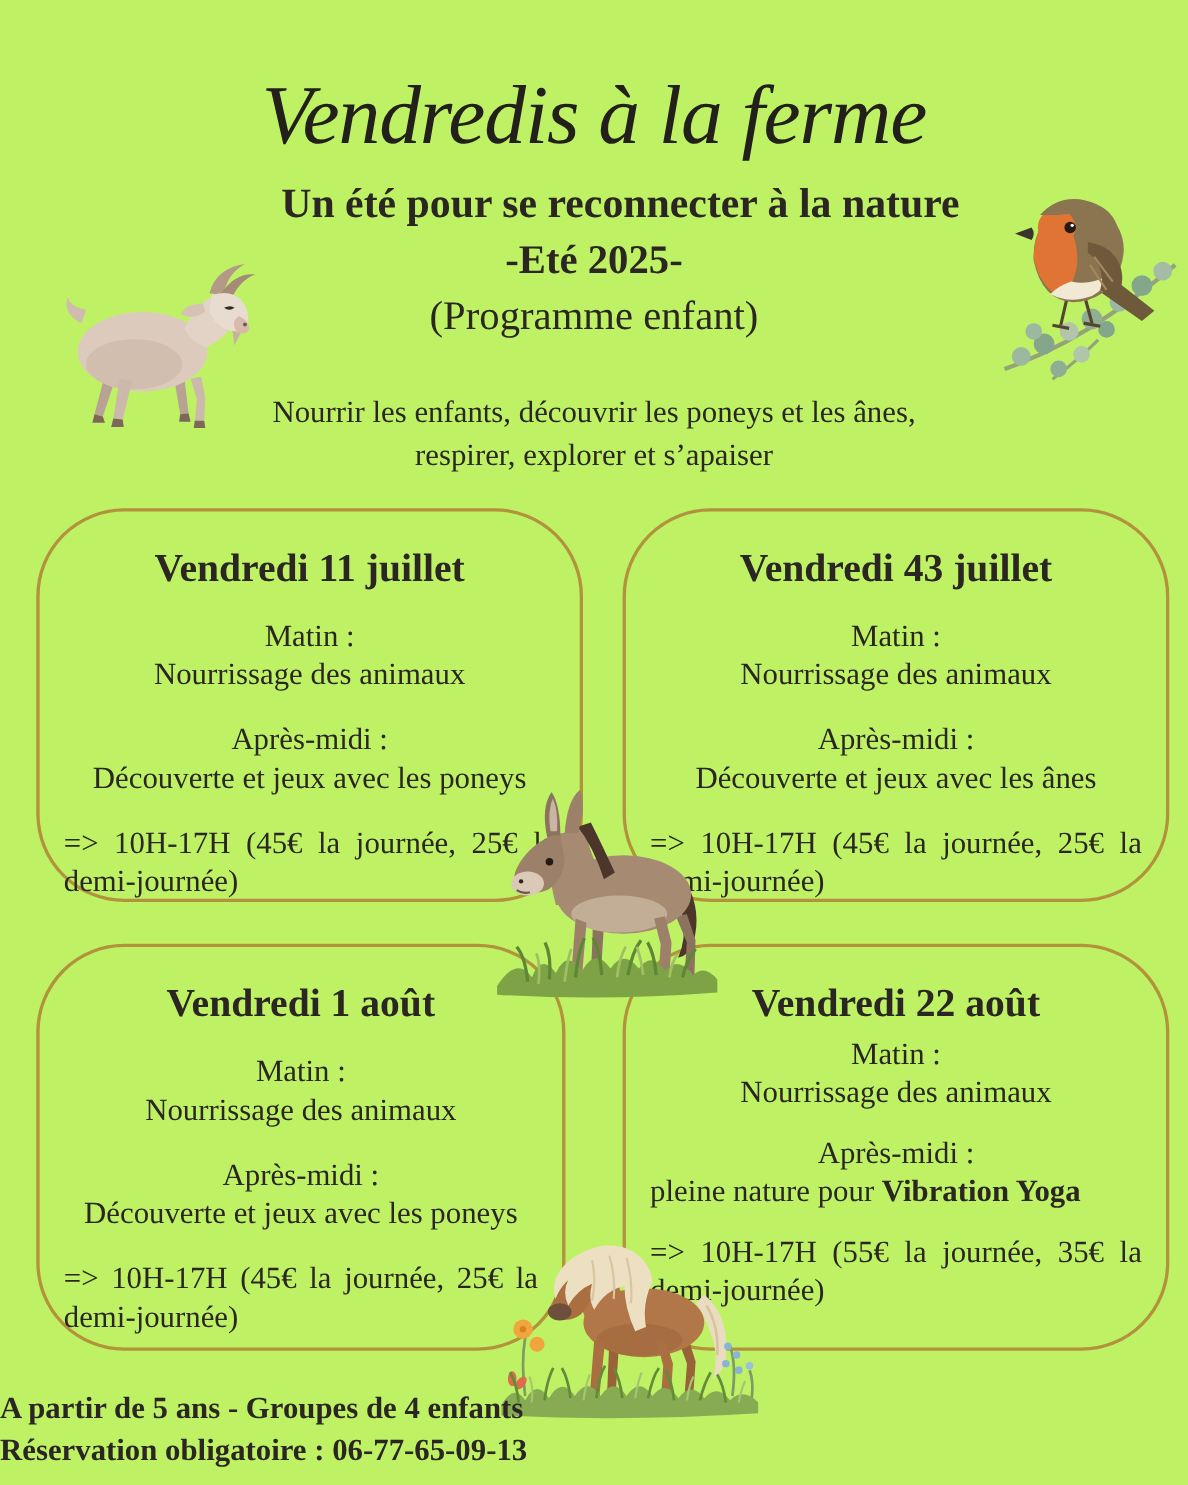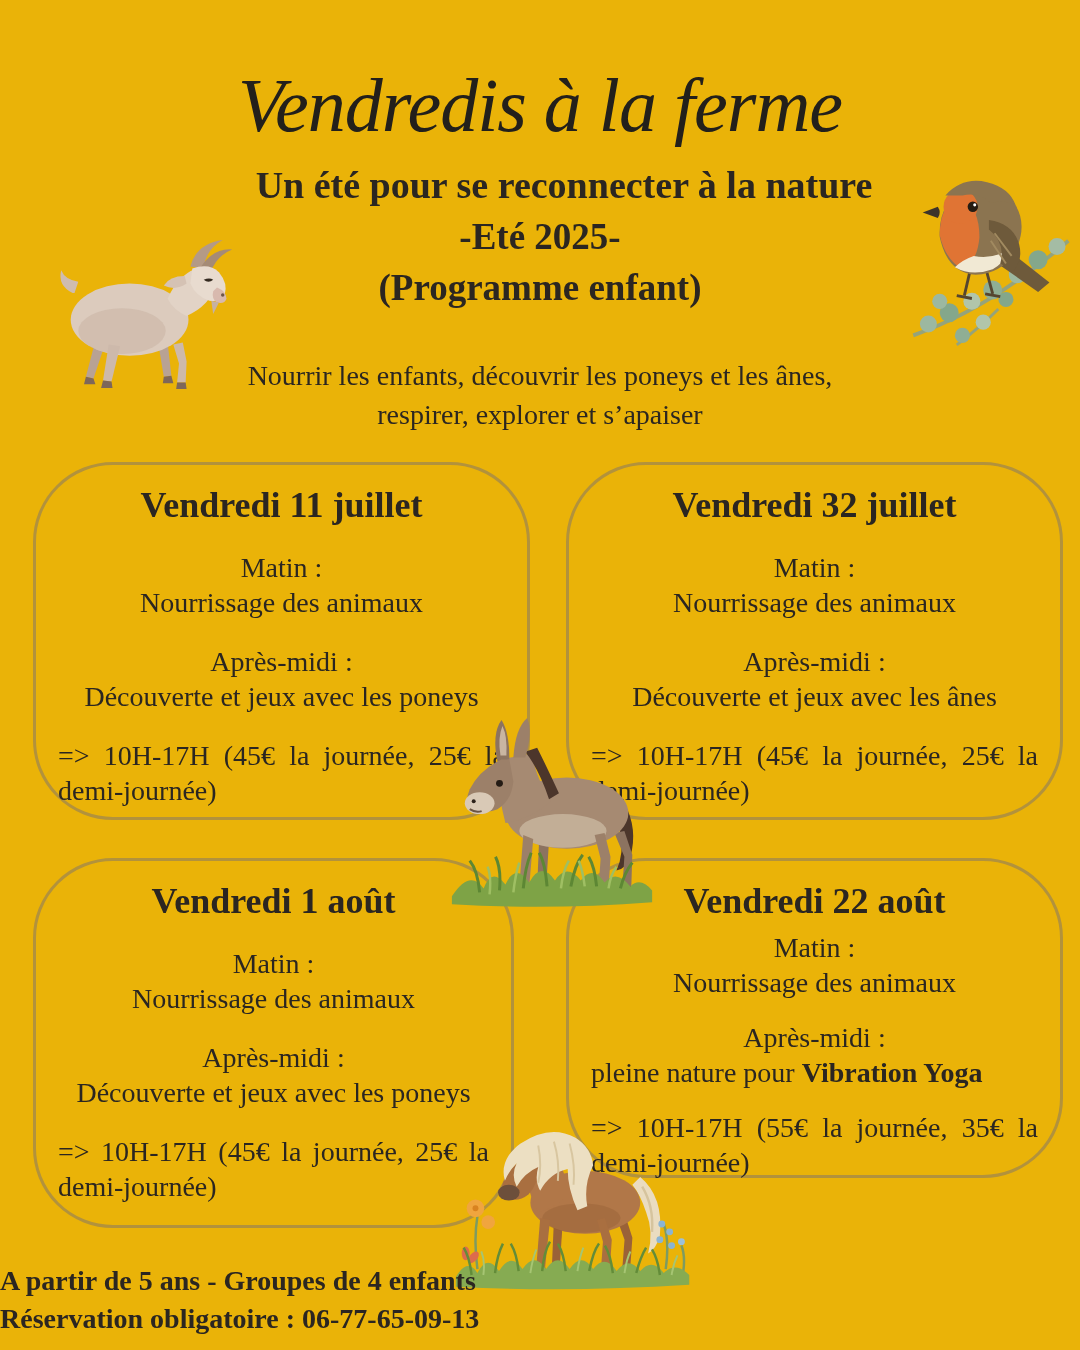--- a/index.html
+++ b/index.html
@@ -1,50 +1,50 @@
 <!DOCTYPE html>
 <html><head>
 <meta charset="utf-8">
 <style>
   html,body{margin:0;padding:0;}
   body{background:#e8e2d4;}
   .poster{
     position:relative;width:1080px;height:1350px;margin:0 auto;
-    background:#eab308;color:#2b2621;overflow:hidden;
+    background:#bef264;color:#2b2621;overflow:hidden;
     font-family:"Liberation Serif", serif;
   }
   
   .header{position:absolute;top:62px;left:0;width:100%;text-align:center;z-index:2;}
   .title{
     font-family:"Liberation Serif", serif;font-style:italic;font-weight:400;
     font-size:76px;line-height:1.15;margin:0;letter-spacing:-1px;color:#23201b;
   }
   .subtitle{font-size:38px;font-weight:700;margin-top:14px;padding-left:48px;}
   .edition{font-size:37px;font-weight:700;margin-top:8px;}
-  .program{font-size:37px;font-weight:700;margin-top:8px;}
+  .program{font-size:37px;font-weight:400;margin-top:8px;}
   .intro{
     position:absolute;top:356px;left:0;width:100%;text-align:center;
     font-size:28px;line-height:1.4;z-index:2;
   }
   
   .card{
     position:absolute;box-sizing:border-box;
     border:3px solid #b2923c;border-radius:80px;
-    padding:20px 22px 0;text-align:center;
+    padding:31px 22px 0;text-align:center;
     font-size:28px;line-height:1.25;z-index:1;
   }
   .card h2{font-size:36px;font-weight:700;margin:0 0 24px;line-height:1.15;}
   .card .block{margin:0 0 24px;}
   .card .schedule{margin:0;text-align:left;}
   .jline{display:block;text-align:justify;text-align-last:justify;}
   .lline{display:block;text-align:left;}
   .card-a{left:33px;top:462px;width:497px;height:358px;}
   .card-b{left:566px;top:462px;width:497px;height:358px;}
   .card-c{left:33px;top:858px;width:481px;height:370px;}
-  .card-d{left:566px;top:858px;width:497px;height:320px;}
+  .card-d{left:566px;top:858px;width:497px;height:370px;}
   .card-d h2{margin-bottom:8px;}
   .card-d .block{margin-bottom:20px;}
   .b{font-weight:700;}
   
   .footer{
     position:absolute;top:1262px;left:0;width:100%;
     font-weight:700;font-size:28px;line-height:1.35;z-index:6;
   }
   
   .illus{position:absolute;display:block;}
@@ -133,21 +133,21 @@
       <span>Après-midi :</span><br>
       <span>Découverte et jeux avec les poneys</span>
     </p>
     <p class="schedule">
       <span class="jline">=&gt; 10H-17H (45€ la journée, 25€ la</span>
       <span class="lline">demi-journée)</span>
     </p>
   </section>
 
   <section class="card card-b">
-    <h2>Vendredi 32 juillet</h2>
+    <h2>Vendredi 43 juillet</h2>
     <p class="block">
       <span>Matin :</span><br>
       <span>Nourrissage des animaux</span>
     </p>
     <p class="block">
       <span>Après-midi :</span><br>
       <span>Découverte et jeux avec les ânes</span>
     </p>
     <p class="schedule">
       <span class="jline">=&gt; 10H-17H (45€ la journée, 25€ la</span>

